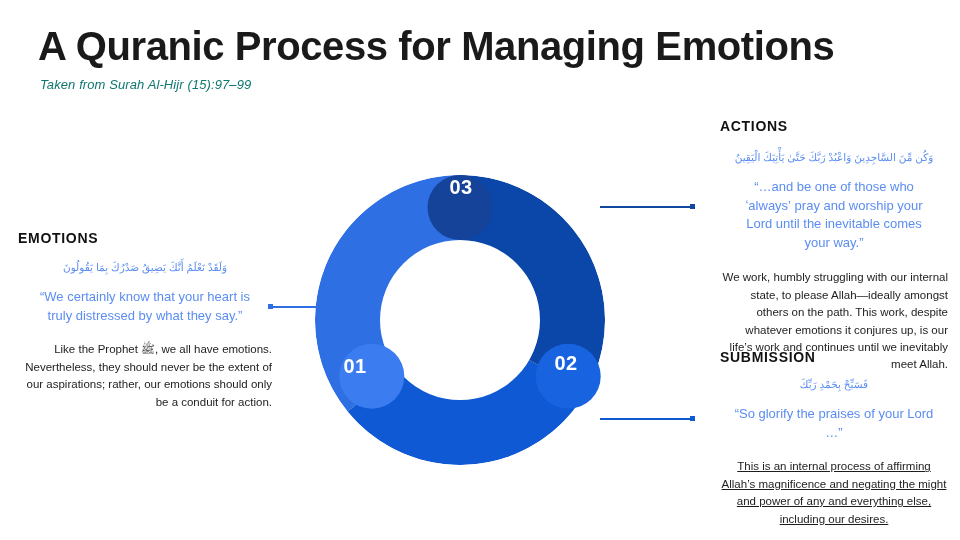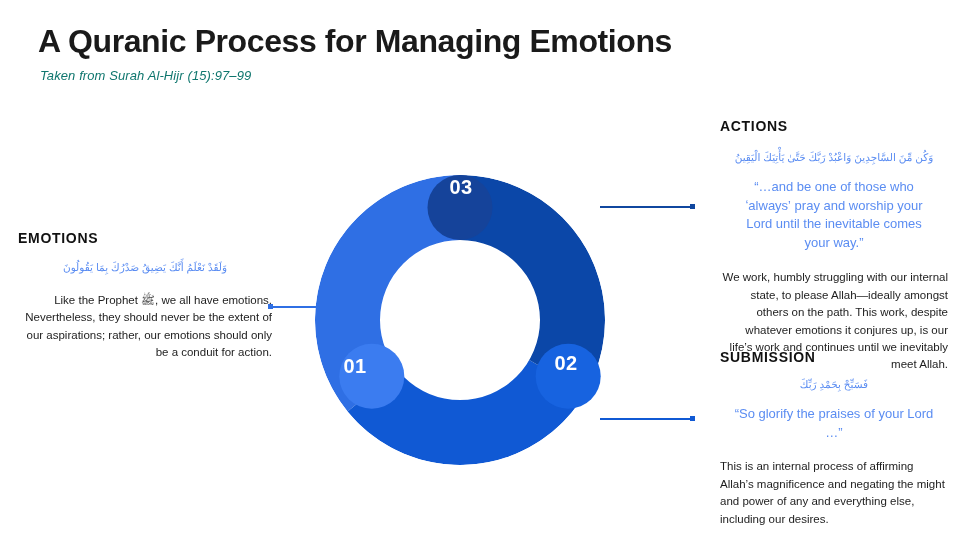--- a/index.html
+++ b/index.html
@@ -17,21 +17,21 @@
   }
 
   
   #header {
     position: absolute;
     left: 38px;
     top: 24px;
     width: 700px;
   }
   #page-title {
-    font-size: 32px;
+    font-size: 40px;
     font-weight: bold;
     color: #1a1a1a;
     letter-spacing: -0.4px;
     line-height: 1.12;
     margin: 0;
     white-space: nowrap;
   }
   #page-subtitle {
     font-size: 13px;
     font-style: italic;
@@ -130,21 +130,21 @@
   #block-actions .block-heading { text-align: left; margin-bottom: 16px; }
   #block-actions .body-text { text-align: right; }
 
   #block-submission {
     left: 720px;
     top: 349px;
     width: 228px;
     text-align: center;
   }
   #block-submission .block-heading { text-align: left; }
-  #block-submission .body-text { text-align: left; }
+  #block-submission .body-text { text-align: center; text-decoration: underline; }
 </style>
 </head>
 <body>
 
 <div id="header">
   <h1 id="page-title">A Quranic Process for Managing Emotions</h1>
   <div id="page-subtitle">Taken from Surah Al-Hijr (15):97–99</div>
 </div>
 
 <div id="donut-wrap">
@@ -185,20 +185,21 @@
 </div>
 <div class="connector" id="connector-submission">
   <div class="line"></div>
   <div class="dot"></div>
 </div>
 
 <div class="block" id="block-emotions">
   <div class="block-heading">EMOTIONS</div>
   <div class="quote-group">
     <div class="quote-arabic">وَلَقَدْ نَعْلَمُ أَنَّكَ يَضِيقُ صَدْرُكَ بِمَا يَقُولُونَ</div>
+    <div class="quote-translation">“We certainly know that your heart is truly distressed by what they say.”</div>
   </div>
   <div class="body-text">Like the Prophet ﷺ, we all have emotions. Nevertheless, they should never be the extent of our aspirations; rather, our emotions should only be a conduit for action.</div>
 </div>
 
 <div class="block" id="block-actions">
   <div class="block-heading">ACTIONS</div>
   <div class="quote-group">
     <div class="quote-arabic">وَكُن مِّنَ السَّاجِدِينَ وَاعْبُدْ رَبَّكَ حَتَّىٰ يَأْتِيَكَ الْيَقِينُ</div>
     <div class="quote-translation">“…and be one of those who ʻalwaysʼ pray and worship your Lord until the inevitable comes your way.”</div>
   </div>

